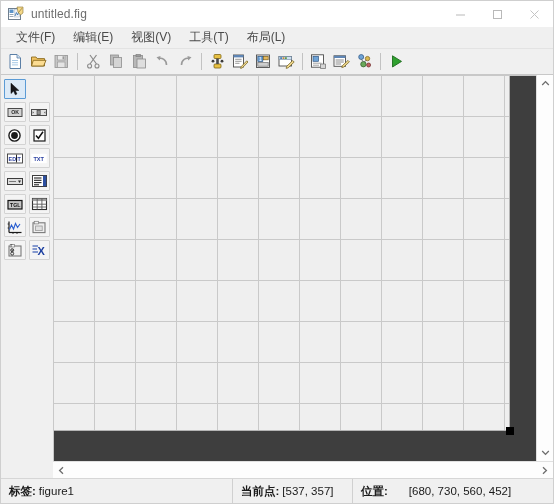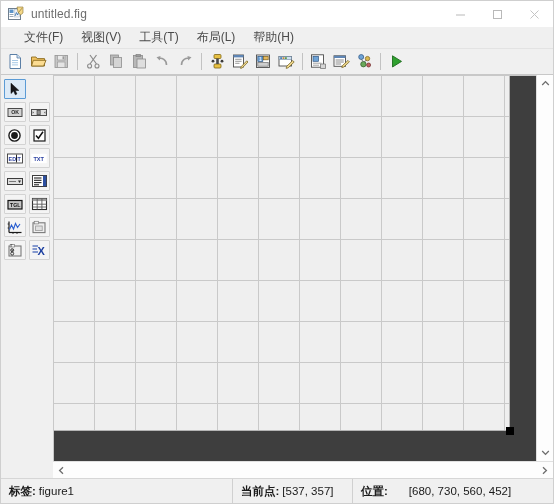--- a/index.html
+++ b/index.html
@@ -57,21 +57,21 @@
     color: #b9b9b9;
   }
   .win-btn svg { display:block; }
 
   
   .menubar {
     height: 21px;
     background: #f0f0f0;
     display: flex;
     align-items: center;
-    padding-left: 14px;
+    padding-left: 6px;
     flex: 0 0 auto;
     border-bottom: 1px solid #e3e3e3;
   }
   .menu-item {
     font-size: 12px;
     color: #4a4a4a;
     padding: 2px 9px 2px 9px;
     white-space: nowrap;
     cursor: default;
   }
@@ -260,24 +260,24 @@
         <svg width="11" height="11" viewBox="0 0 11 11">
             <line x1="1.5" y1="1.5" x2="9.5" y2="9.5" stroke="#c4c4c4" stroke-width="1"></line>
             <line x1="9.5" y1="1.5" x2="1.5" y2="9.5" stroke="#c4c4c4" stroke-width="1"></line>
           </svg>
       </div>
     </div>
   </div>
 
   <div class="menubar">
     <div class="menu-item"><span>文件(F)</span></div>
+    <div class="menu-item"><span>编辑(E)</span></div>
     <div class="menu-item"><span>视图(V)</span></div>
     <div class="menu-item"><span>工具(T)</span></div>
     <div class="menu-item"><span>布局(L)</span></div>
-    <div class="menu-item"><span>帮助(H)</span></div>
   </div>
 
   <div class="toolbar">
 
     <div class="tb-btn">
       <svg width="17" height="17" viewBox="0 0 17 17">
         <path d="M3 1.5 L10 1.5 L13.5 5 L13.5 15.5 L3 15.5 Z" fill="#ffffff" stroke="#5b7fa6" stroke-width="1"></path>
         <path d="M10 1.5 L10 5 L13.5 5" fill="#cfe3f5" stroke="#5b7fa6" stroke-width="0.8"></path>
         <line x1="5" y1="7.5" x2="11" y2="7.5" stroke="#9ec3e3" stroke-width="0.9"></line>
         <line x1="5" y1="9.7" x2="11" y2="9.7" stroke="#9ec3e3" stroke-width="0.9"></line>

